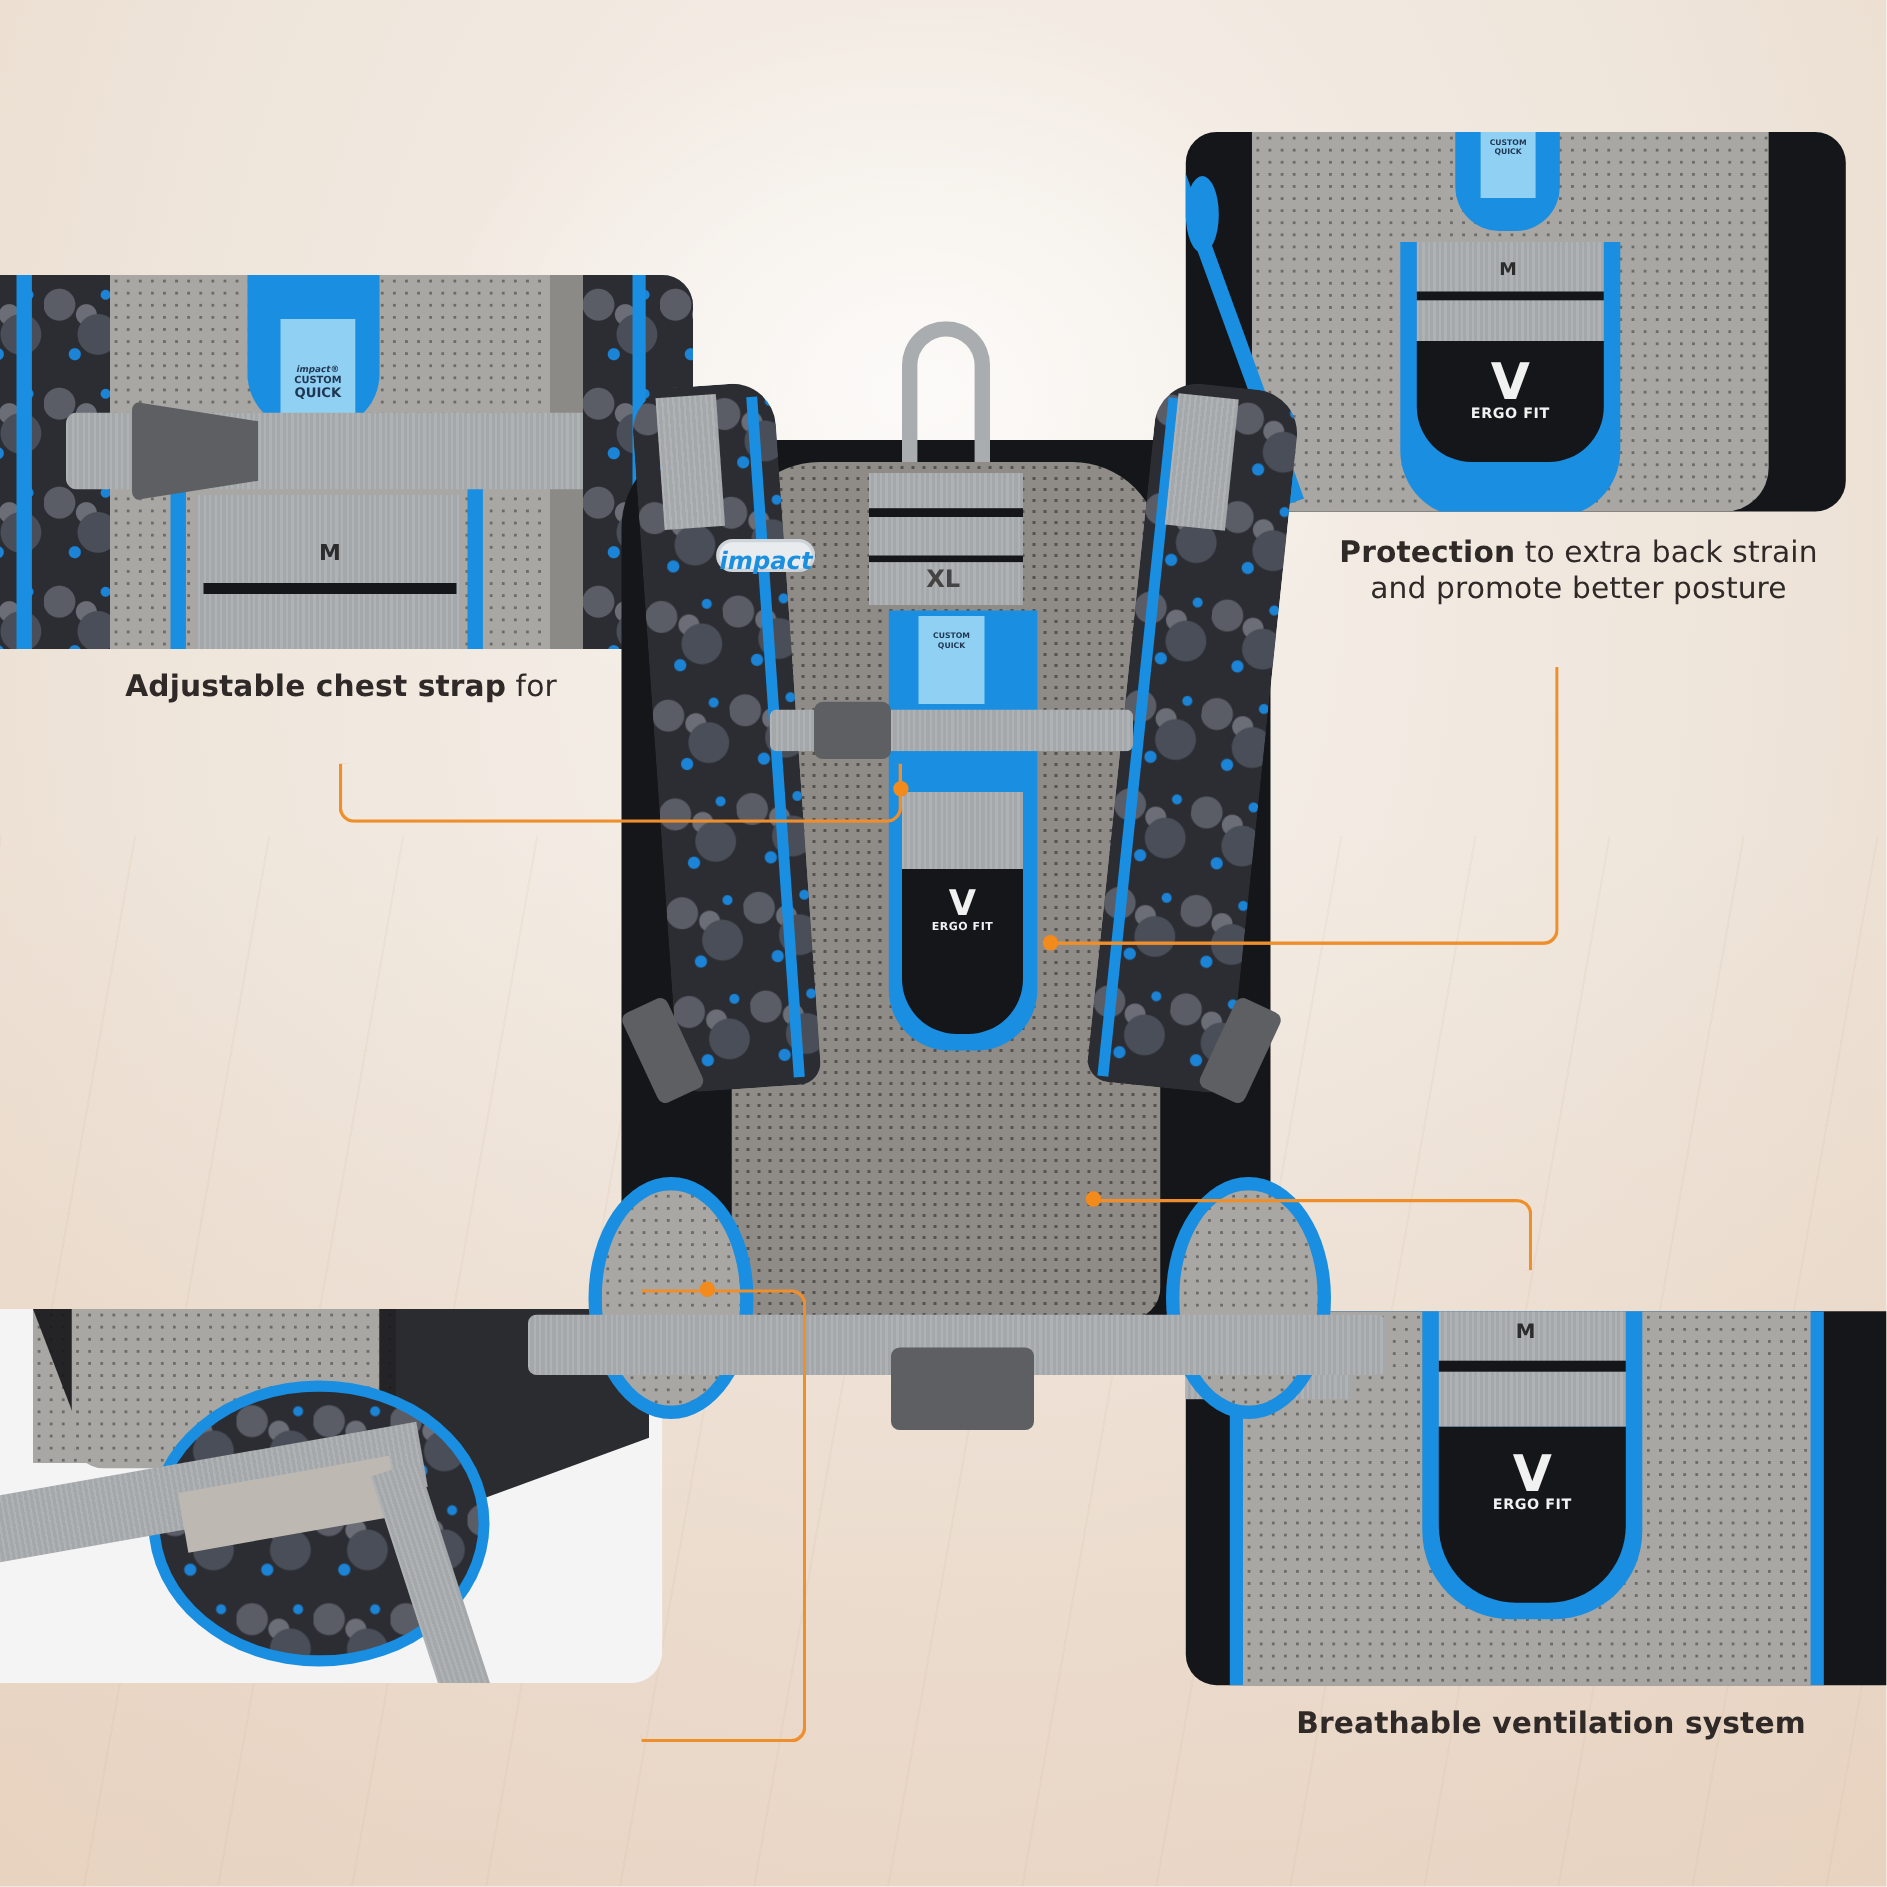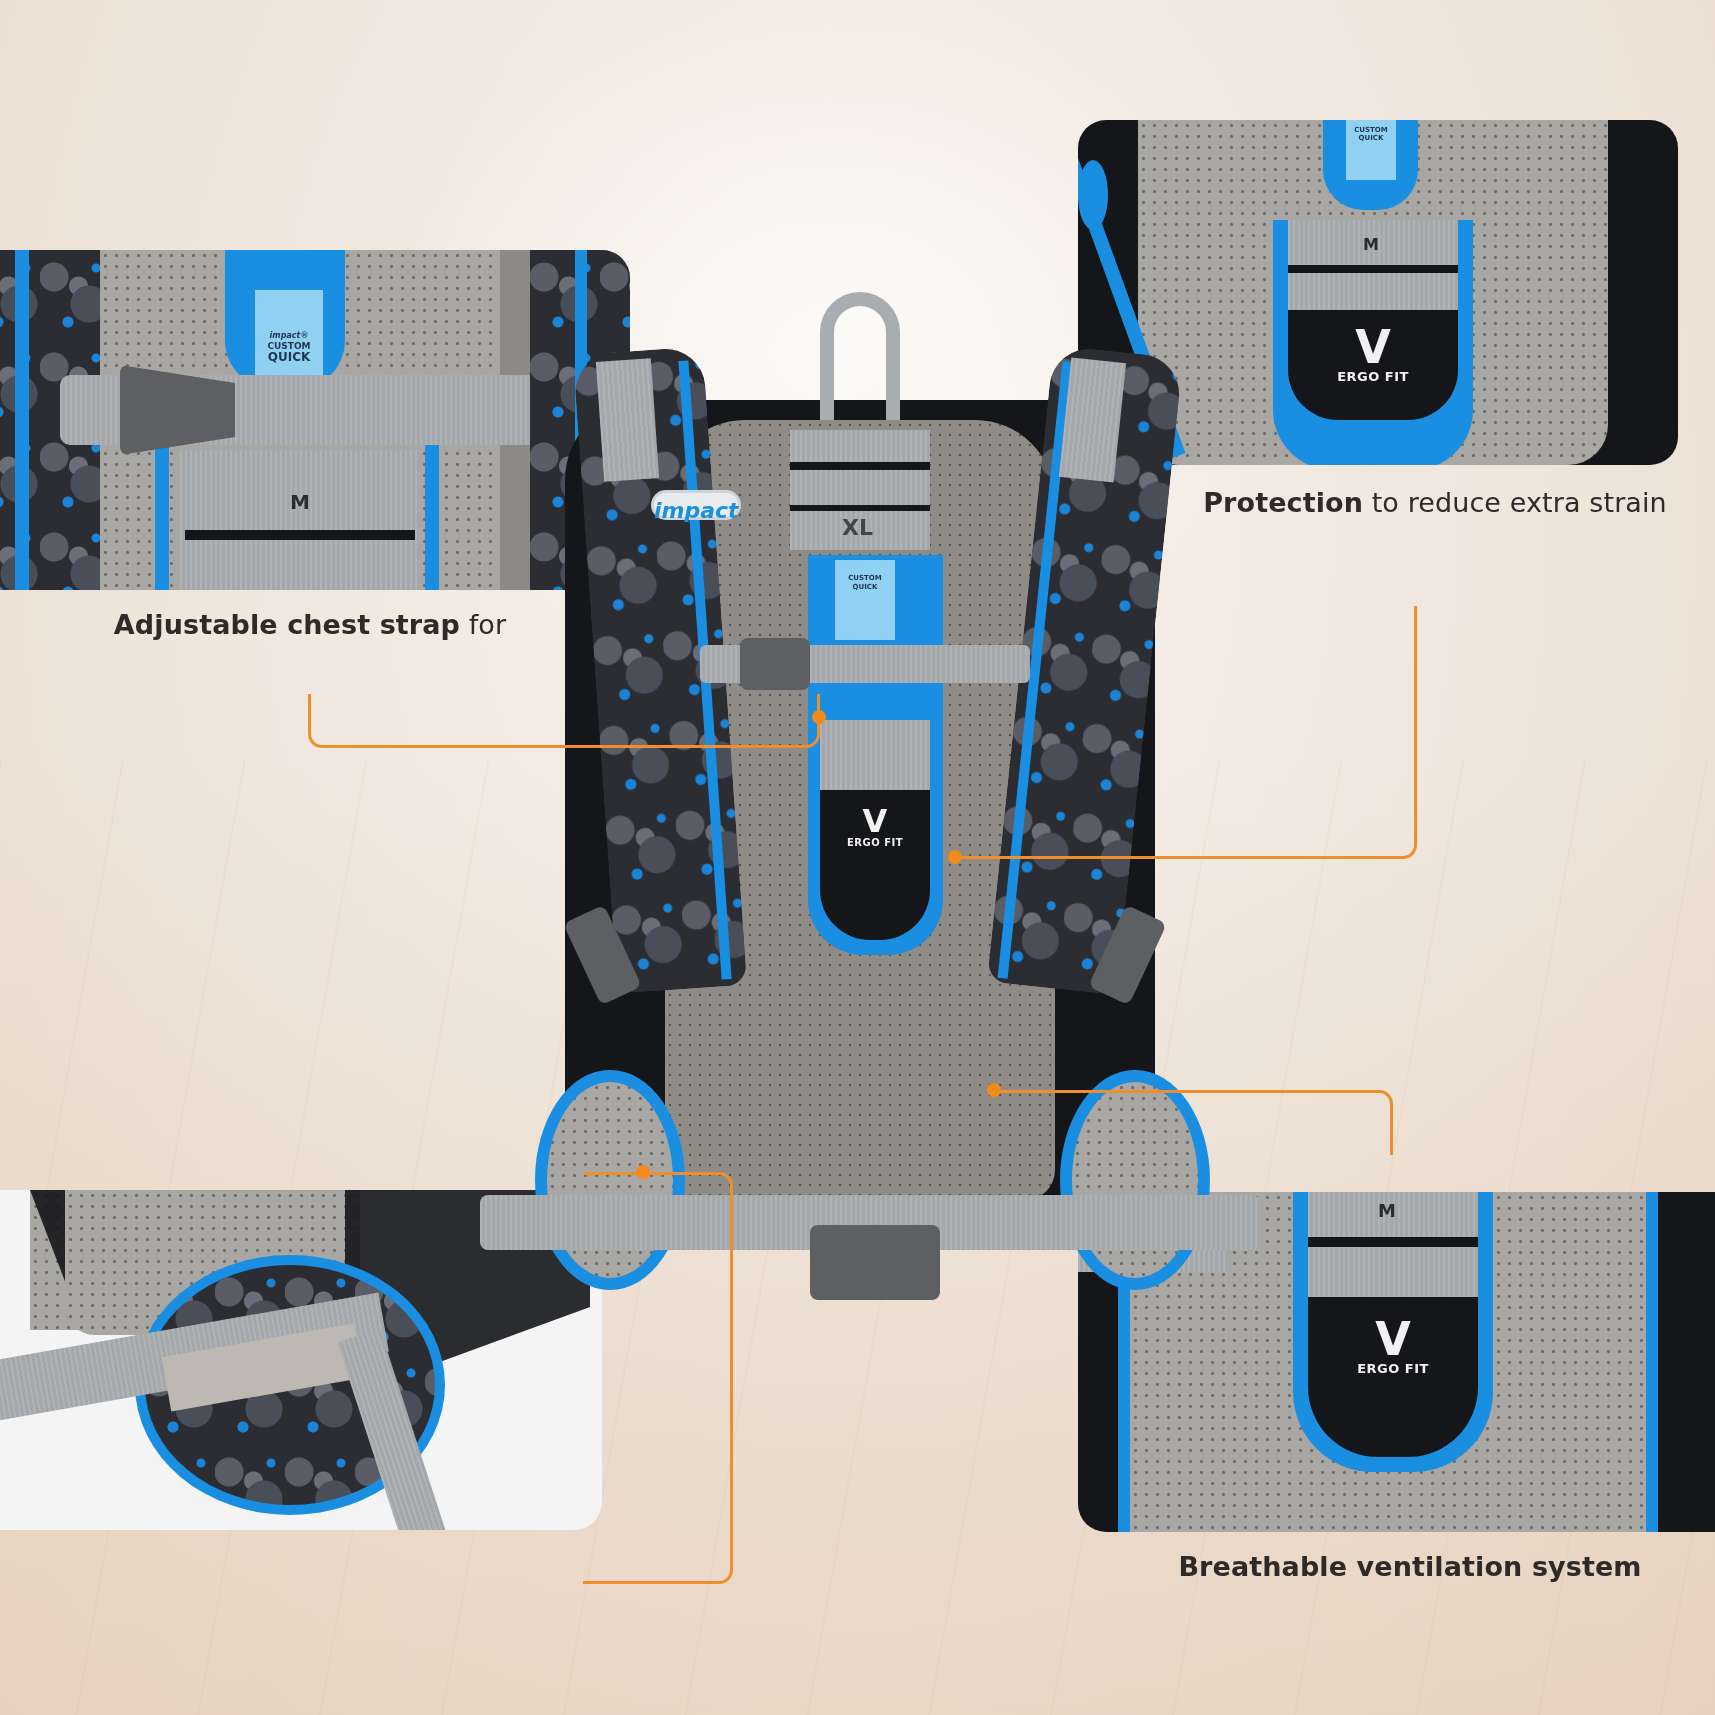--- a/index.html
+++ b/index.html
@@ -203,21 +203,22 @@
 
   <div class="abs webbing" style="left:480px; top:1195px; width:780px; height:55px; border-radius:8px;"></div>
   <div class="abs buckle" style="left:810px; top:1225px; width:130px; height:75px;"></div>
 </div>
 
 <div class="callout" style="left:30px; top:608px; width:560px;">
   <div><b>Adjustable chest strap</b><span> for</span></div>
 </div>
 
 <div class="callout" style="left:1155px; top:486px; width:560px;">
-  <div><b>Protection</b><span> to reduce extra strain</span></div>
+  <div><b>Protection</b><span> to extra back strain</span></div>
+  <div>and promote better posture</div>
 </div>
 
 <div class="callout" style="left:20px; top:1548px; width:560px;">
 </div>
 
 <div class="callout" style="left:1130px; top:1550px; width:560px;">
   <div><b>Breathable ventilation system</b></div>
 </div>
 
 <div class="line" style="left:308px; top:694px; width:512px; height:54px; border-left-width:3px; border-bottom-width:3px; border-right-width:3px; border-radius:0 0 14px 14px;"></div>

